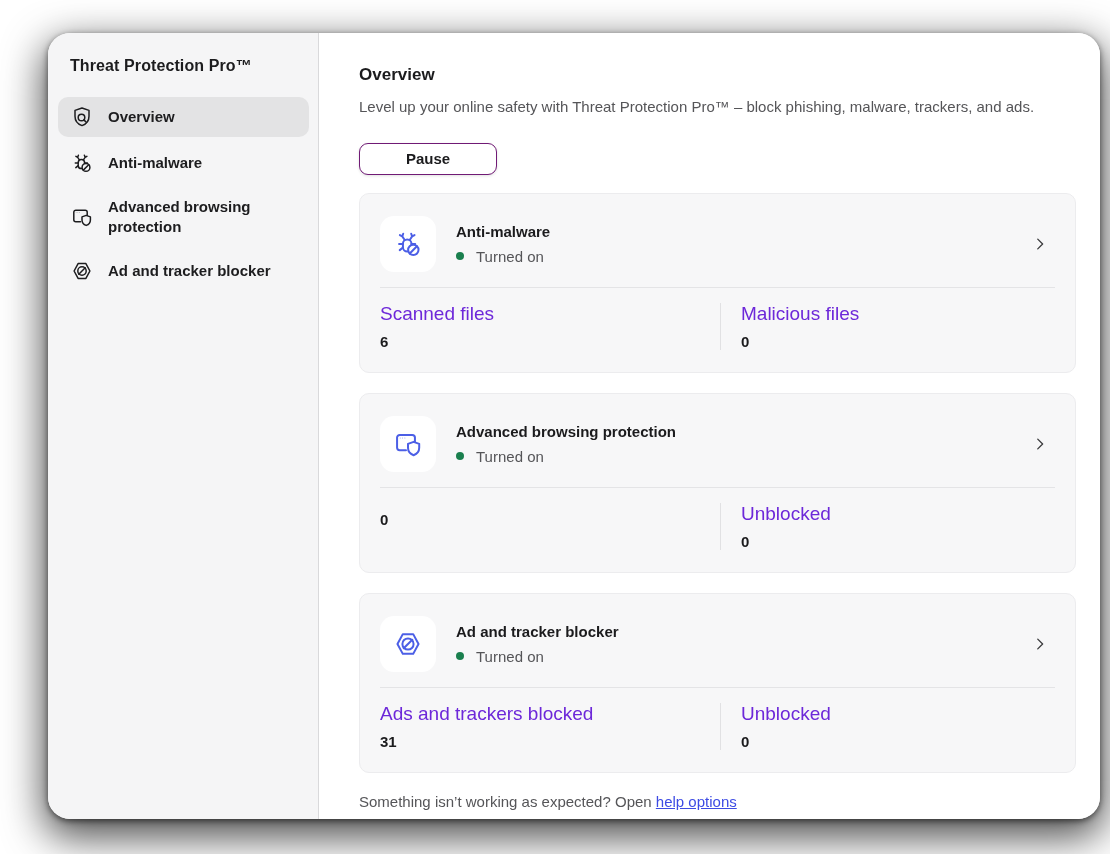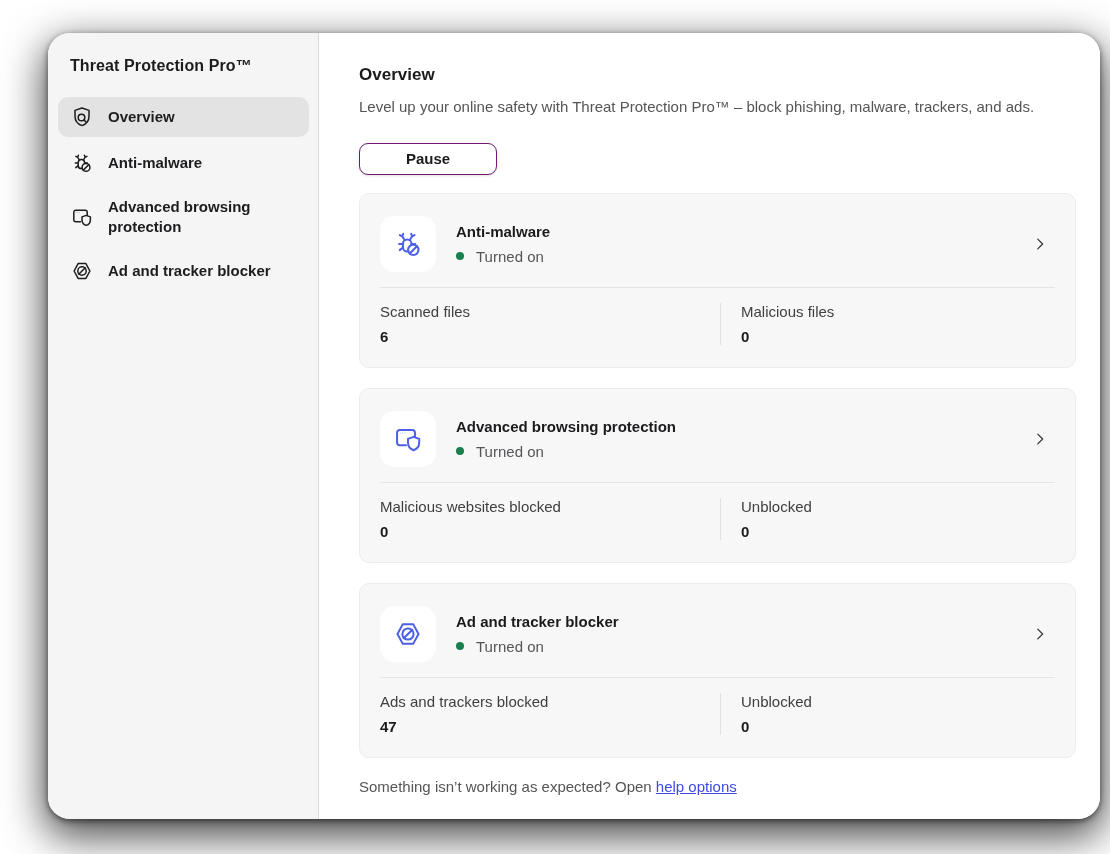--- a/index.html
+++ b/index.html
@@ -146,21 +146,21 @@
     flex-shrink: 0;
   }
   .card-divider {
     border: none;
     border-top: 1px solid #e4e4e6;
     margin: 15px 0;
   }
   .card-stats { display: flex; align-items: stretch; }
   .stat-col-left { width: 340px; }
   .stat-vdivider { width: 1px; background: #e1e1e3; margin-right: 20px; }
-  .stat-label { font-size: 15px; color: #404040; }
+  .stat-label { font-size: 19px; color: #6d28d9; }
   .stat-value { font-size: 15px; font-weight: 700; color: #1b1b1d; margin-top: 8px; }
 
   .footer-note {
     margin-top: 18px;
     font-size: 15px;
     color: #555558;
   }
   .footer-note a {
     color: var(--link-blue, #3d4be4);
     text-decoration: underline;
@@ -307,21 +307,20 @@
           </div>
           <span class="chevron">
             <svg viewBox="0 0 24 24">
                 <use href="#icon-chevron-right"></use>
               </svg>
           </span>
         </div>
         <hr class="card-divider">
         <div class="card-stats">
           <div class="stat-col-left">
-            <div class="stat-label">Malicious websites blocked</div>
             <div class="stat-value">0</div>
           </div>
           <div class="stat-vdivider"></div>
           <div>
             <div class="stat-label">Unblocked</div>
             <div class="stat-value">0</div>
           </div>
         </div>
       </section>
 
@@ -344,21 +343,21 @@
           <span class="chevron">
             <svg viewBox="0 0 24 24">
                 <use href="#icon-chevron-right"></use>
               </svg>
           </span>
         </div>
         <hr class="card-divider">
         <div class="card-stats">
           <div class="stat-col-left">
             <div class="stat-label">Ads and trackers blocked</div>
-            <div class="stat-value">47</div>
+            <div class="stat-value">31</div>
           </div>
           <div class="stat-vdivider"></div>
           <div>
             <div class="stat-label">Unblocked</div>
             <div class="stat-value">0</div>
           </div>
         </div>
       </section>
 
     </div>

